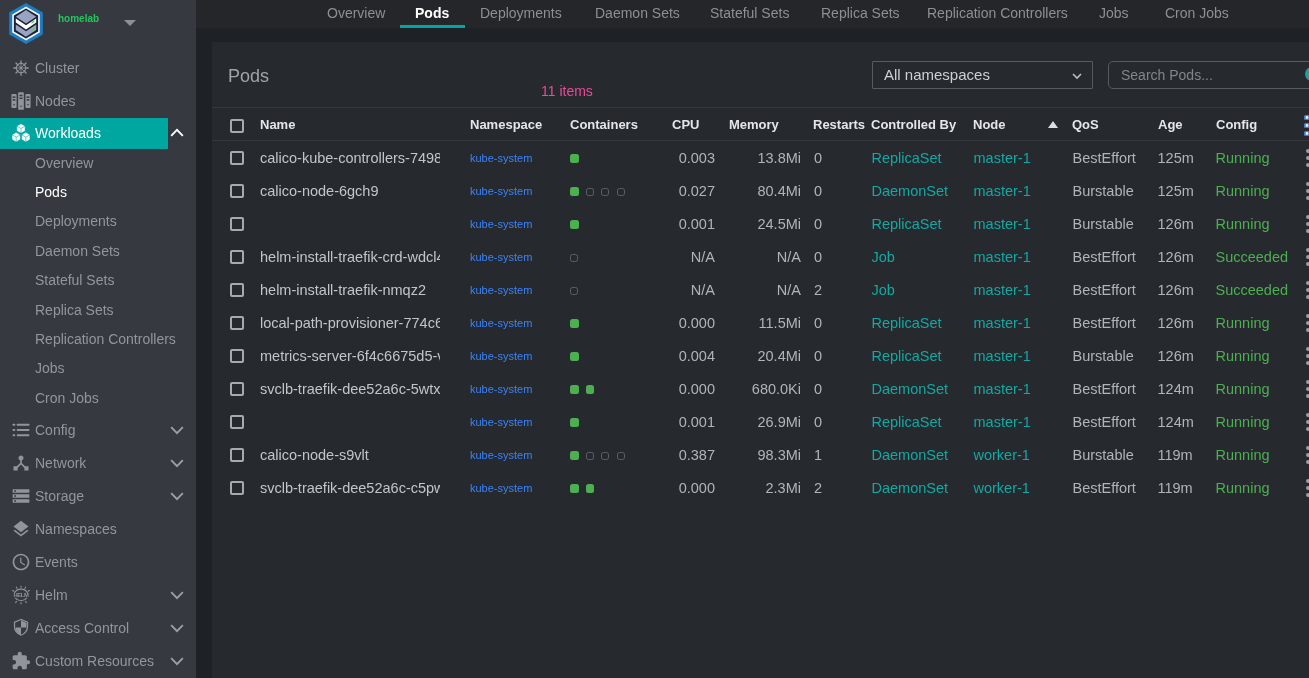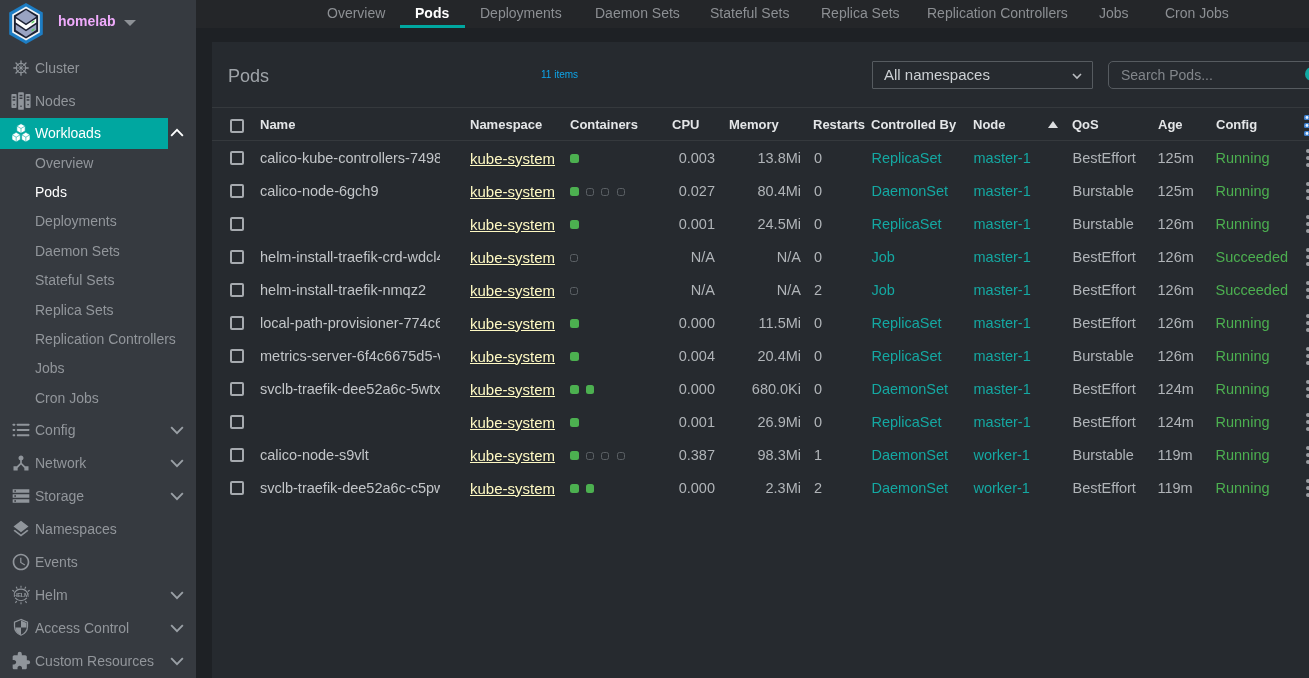--- a/index.html
+++ b/index.html
@@ -4,54 +4,54 @@
 <style>
 * { margin:0; padding:0; box-sizing:border-box; }
 html,body { width:1309px; height:678px; overflow:hidden; }
 body { background:#1e2125; font-family:"Liberation Sans",sans-serif; }
 #app { position:relative; width:1309px; height:678px; }
 
 
 #sidebar { position:absolute; left:0; top:0; width:196px; height:678px; background:#363a40; z-index:5; }
 #logo-row { position:absolute; left:0; top:0; width:196px; height:46px; }
 #logo-row svg { position:absolute; left:9px; top:3px; }
-#cluster-name { position:absolute; left:58px; top:13px; font-size:14px; font-weight:bold; color:#f0abfc; }
+#cluster-name { position:absolute; left:58px; top:13px; font-size:10px; font-weight:bold; color:#22c55e; }
 #cluster-caret { position:absolute; left:124px; top:20px; width:0; height:0; border-left:6px solid transparent; border-right:6px solid transparent; border-top:6px solid #8d9196; }
 .nav-item { position:absolute; left:0; width:168px; height:33px; color:#92969b; font-size:14px; white-space:nowrap; }
 .nav-item .txt { position:absolute; left:35px; top:50%; transform:translateY(-50%); }
 .nav-item .ic { position:absolute; left:11px; top:50%; transform:translateY(-50%); width:20px; height:20px; }
 .nav-item .ic svg { width:20px; height:20px; display:block; }
 .nav-sub { position:absolute; left:0; width:196px; height:30px; color:#92969b; font-size:14px; white-space:nowrap; }
 .nav-sub .txt { position:absolute; left:35px; top:50%; transform:translateY(-50%); }
 .nav-caret { position:absolute; left:170px; top:50%; width:14px; height:14px; transform:translateY(-50%); }
 #wl { background:#00a7a0; color:#fff; }
 .active-sub { color:#fff; }
 
 
 #tabbar { position:absolute; left:196px; top:0; width:1113px; height:28px; background:#242629; }
 .tab { position:absolute; top:0; height:28px; line-height:27px; font-size:14px; color:#8c8f93; }
 .tab.on { color:#fff; font-weight:bold; }
 #pods-underline { position:absolute; left:400px; top:25px; width:65px; height:3px; background:#00a7a0; }
 
 
 #panel { position:absolute; left:212px; top:42px; width:1097px; height:636px; background:#262a2f; }
 #panel-title { position:absolute; left:16px; top:24px; font-size:18px; color:#9fa4a9; }
-#panel-items { position:absolute; left:329px; top:27px; font-size:10px; color:#0ea5e9; }
+#panel-items { position:absolute; left:329px; top:41px; font-size:14px; color:#ec4899; }
 #ns-select { position:absolute; left:660px; top:19px; width:221px; height:28px; border:1px solid #565b60; border-radius:1px; color:#ccd0d4; font-size:15px; line-height:26px; padding-left:11px; }
 #ns-select .chev { position:absolute; right:9px; top:8px; width:12px; height:12px; }
 #search { position:absolute; left:896px; top:19px; width:210px; height:28px; border:1px solid #565b60; border-radius:5px; color:#82868b; font-size:14px; line-height:26px; padding-left:12px; }
 #search-ic { position:absolute; left:1093px; top:25px; width:14px; height:14px; border-radius:50%; background:#12a8a2; }
 
 
 #thead { position:absolute; left:0; top:65px; width:1097px; height:34px; border-top:1px solid rgba(255,255,255,0.07); border-bottom:1px solid rgba(255,255,255,0.07); font-size:13px; font-weight:bold; color:#e4e6e8; }
 #thead .c { position:absolute; top:0; height:33px; line-height:33px; }
 .row { position:absolute; left:0; width:1097px; height:33px; font-size:14.5px; color:#b0b4b8; }
 .row .c { position:absolute; top:0; height:33px; line-height:33px; }
 .cb { position:absolute; left:18px; top:9.5px; width:14px; height:14px; border:2px solid #a6aaaf; border-radius:2px; }
-.link { color:#fef9c3; text-decoration:underline; font-size:15px; }
+.link { color:#3b82f6; font-size:11px; }
 .teal { color:#14a8a2; }
 .green { color:#4caf50; }
 .num { text-align:right; }
 .name-c { left:48px; width:180px; overflow:hidden; white-space:nowrap; color:#c2c5c8; font-size:14.5px; }
 .sq { display:inline-block; width:8.5px; height:8.5px; background:#4cb050; border-radius:2.5px; margin-right:7px; vertical-align:middle; }
 .sqo { display:inline-block; width:8px; height:8px; background:transparent; border:1.5px solid #5b6065; border-radius:2.5px; margin-right:7.5px; vertical-align:middle; }
 .kebab { position:absolute; left:1094px; top:50%; transform:translateY(-50%); width:8px; height:18px; }
 .kebab i { display:block; width:4px; height:4px; border-radius:50%; background:#9b9ea2; margin:0 0 3px 0; }
 </style>
 </head>

